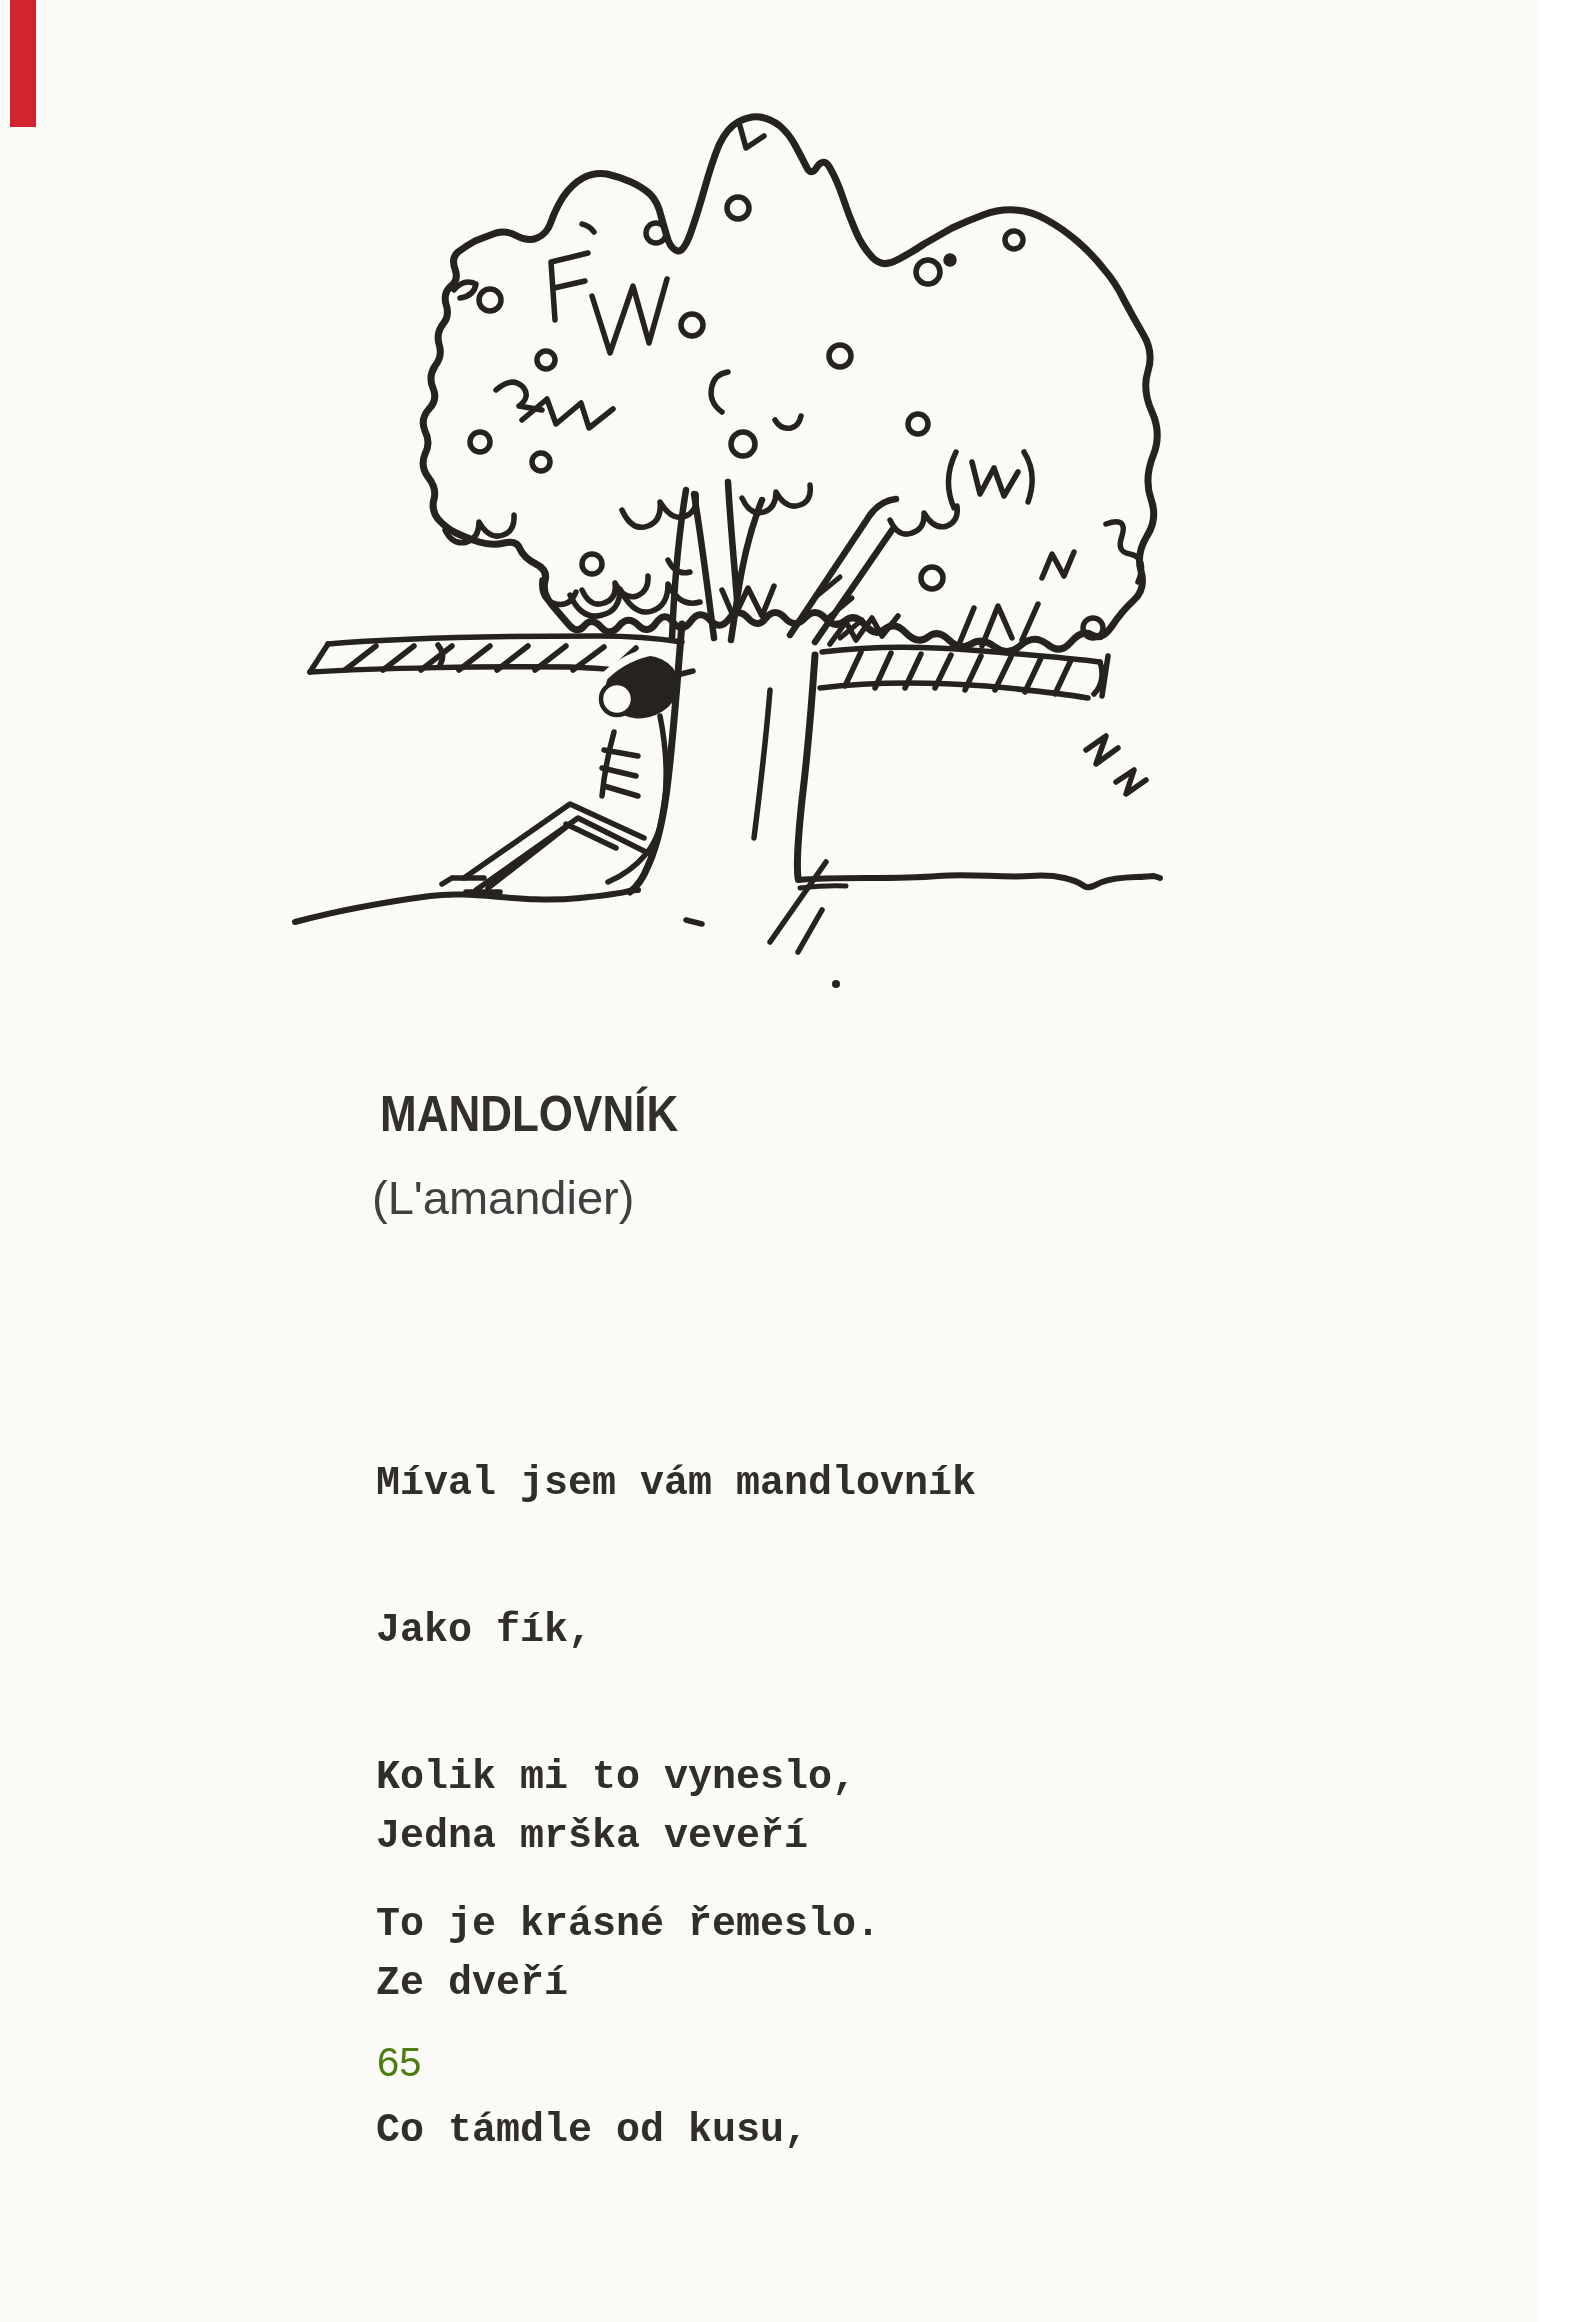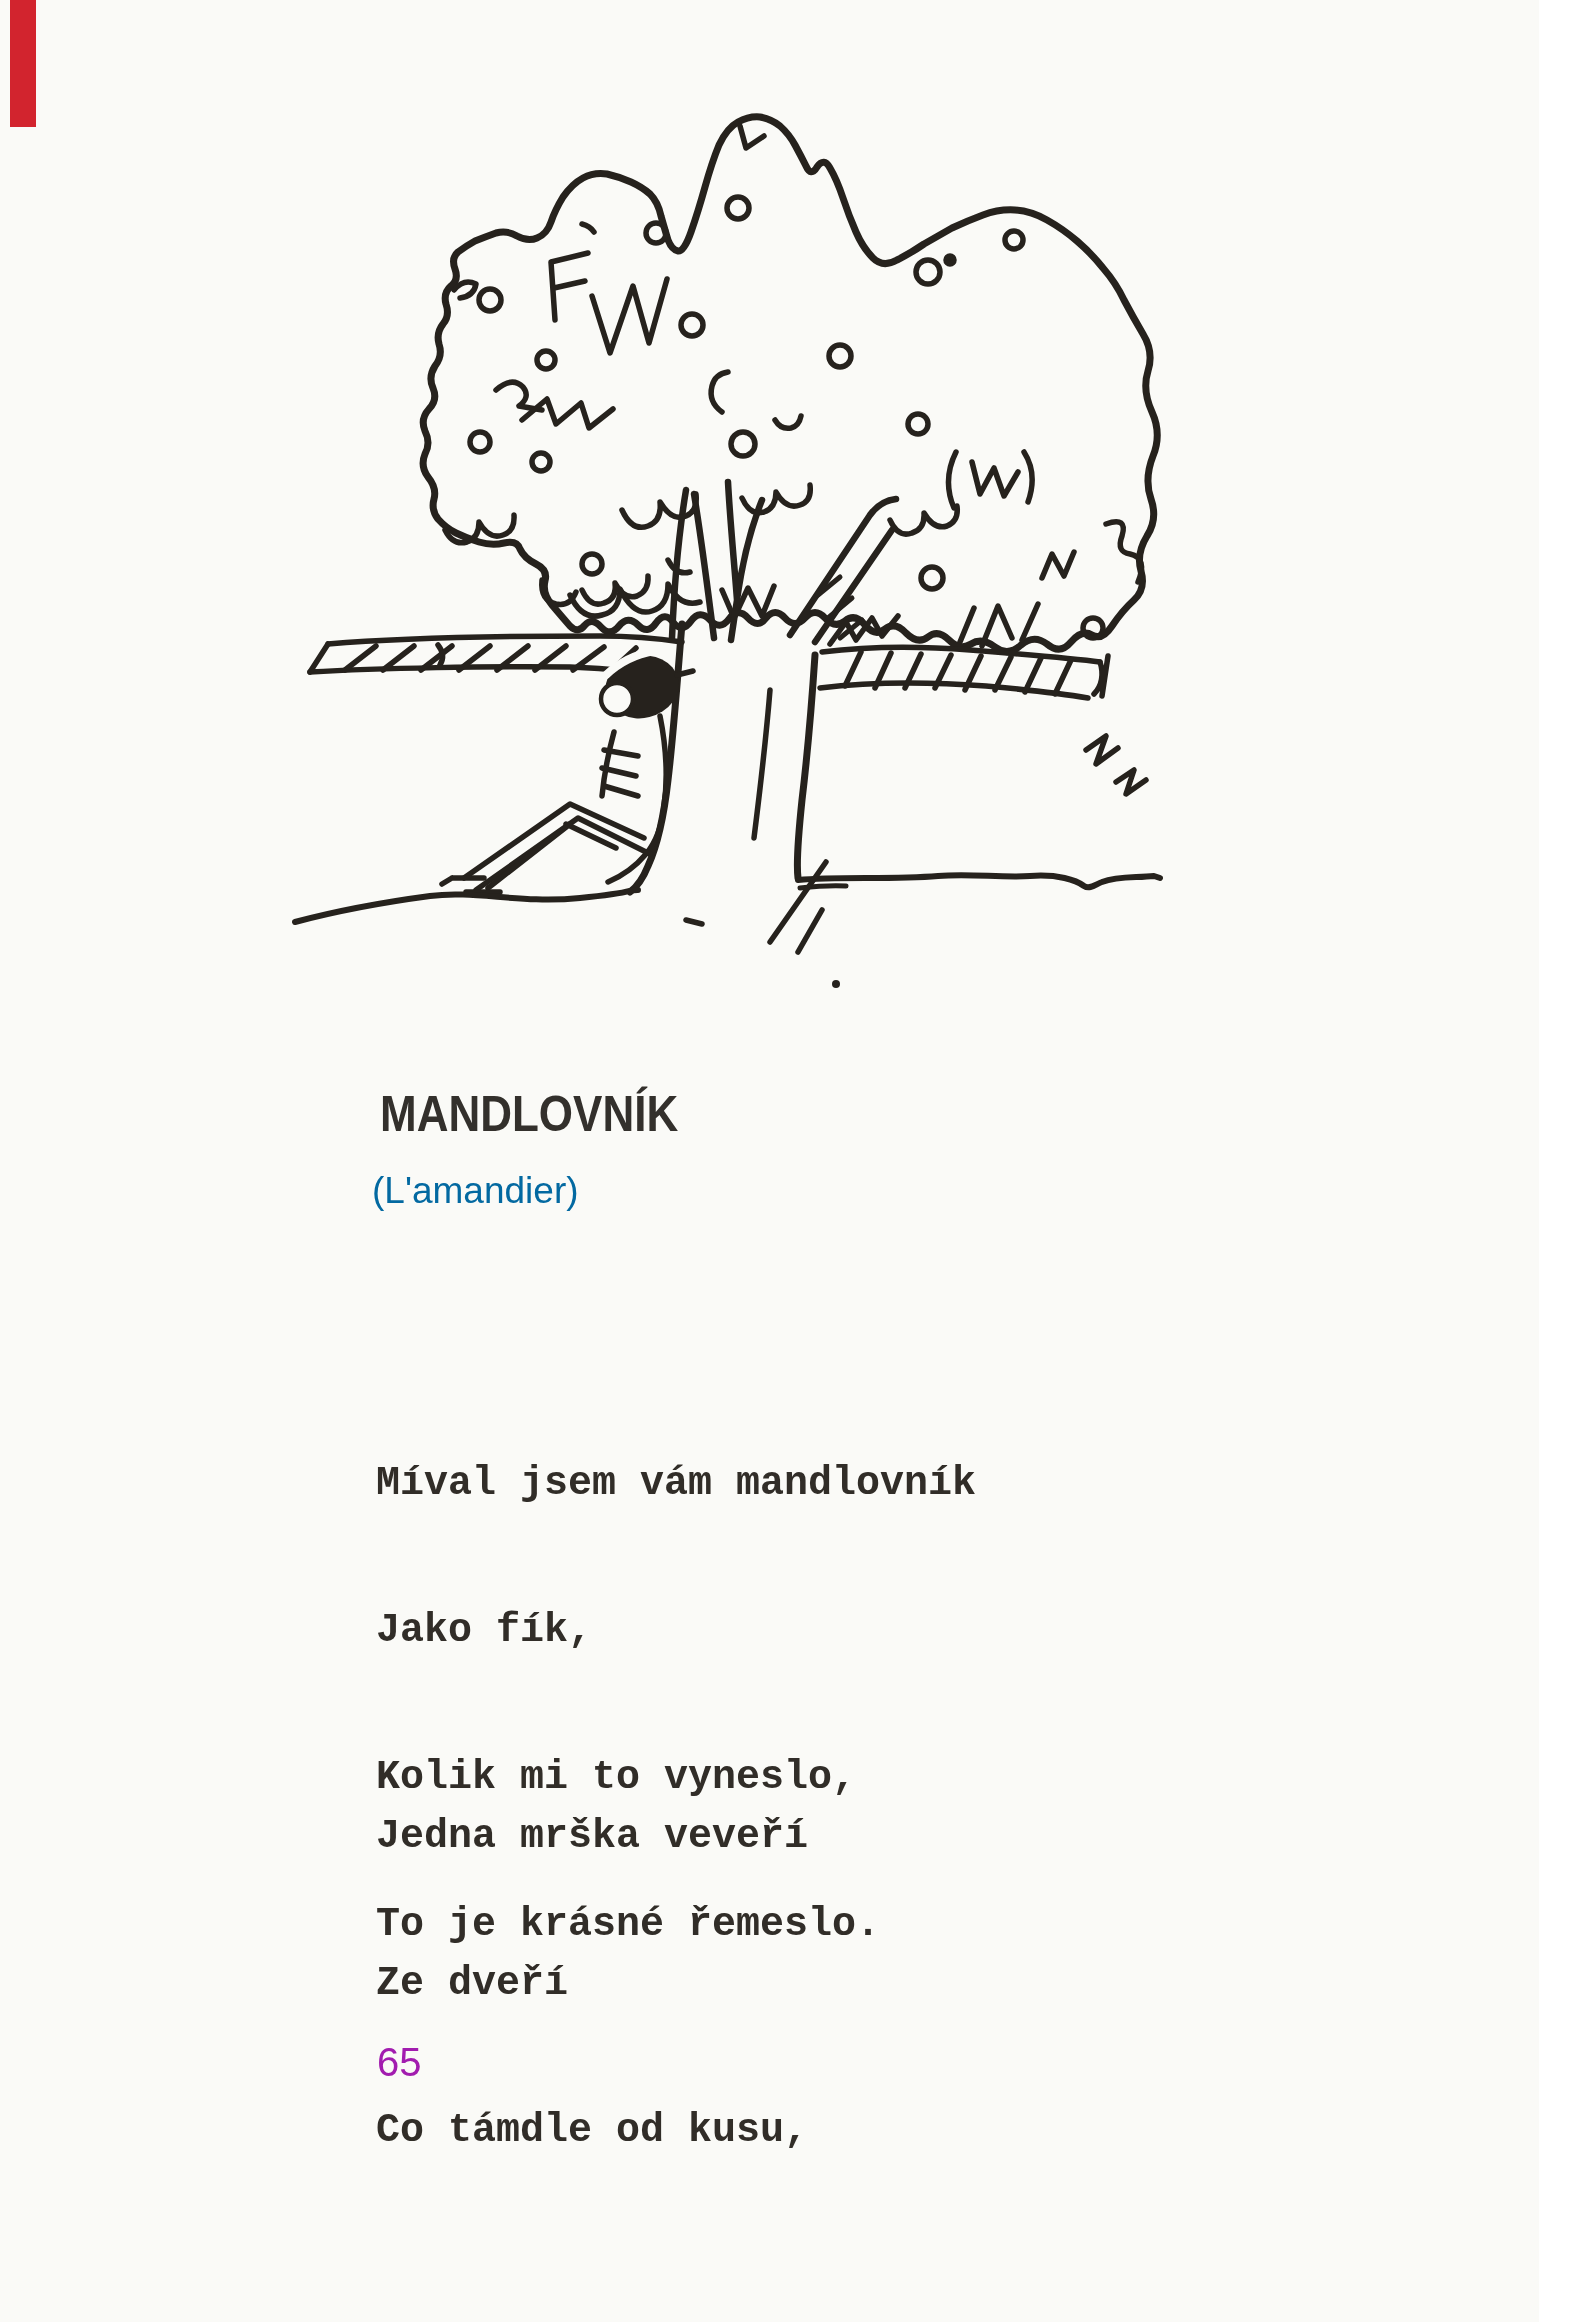--- a/index.html
+++ b/index.html
@@ -6,27 +6,27 @@
   body{width:1576px;height:2322px;background:#ffffff;}
   .page{position:relative;width:1539px;height:2322px;background:#fafaf7;overflow:hidden;
         font-family:"Liberation Sans", sans-serif;}
   .red-strip{position:absolute;left:10px;top:0;width:26px;height:127px;background:#d2242e;}
   .illustration{position:absolute;left:270px;top:90px;width:920px;height:920px;}
   .illustration path, .illustration circle, .illustration line{vector-effect:none;}
   .ink{stroke:#26221d;fill:none;stroke-linecap:round;stroke-linejoin:round;}
   .title{position:absolute;left:380px;top:1085px;font-size:50px;font-weight:bold;
          color:#33302c;letter-spacing:0px;transform:scaleX(0.88);transform-origin:left top;
          white-space:nowrap;}
-  .subtitle{position:absolute;left:372px;top:1170px;font-size:37px;font-weight:normal;
-            color:#0369a1;white-space:nowrap;}
+  .subtitle{position:absolute;left:372px;top:1170px;font-size:47px;font-weight:normal;
+            color:#404040;white-space:nowrap;}
   .poem{position:absolute;left:376px;font-family:"Liberation Mono", monospace;
         font-size:40px;font-weight:700;color:#312d28;line-height:49px;white-space:pre;}
   .stanza-1{top:1361px;}
   .stanza-2{top:1714px;}
-  .page-number{position:absolute;left:377px;top:2040px;font-size:40px;color:#a21caf;}
+  .page-number{position:absolute;left:377px;top:2040px;font-size:40px;color:#4d7c0f;}
 </style>
 </head>
 <body>
 
 <div class="page">
 
   <div class="red-strip"></div>
 
   <svg class="illustration" viewBox="0 0 920 920" xmlns="http://www.w3.org/2000/svg">
 

